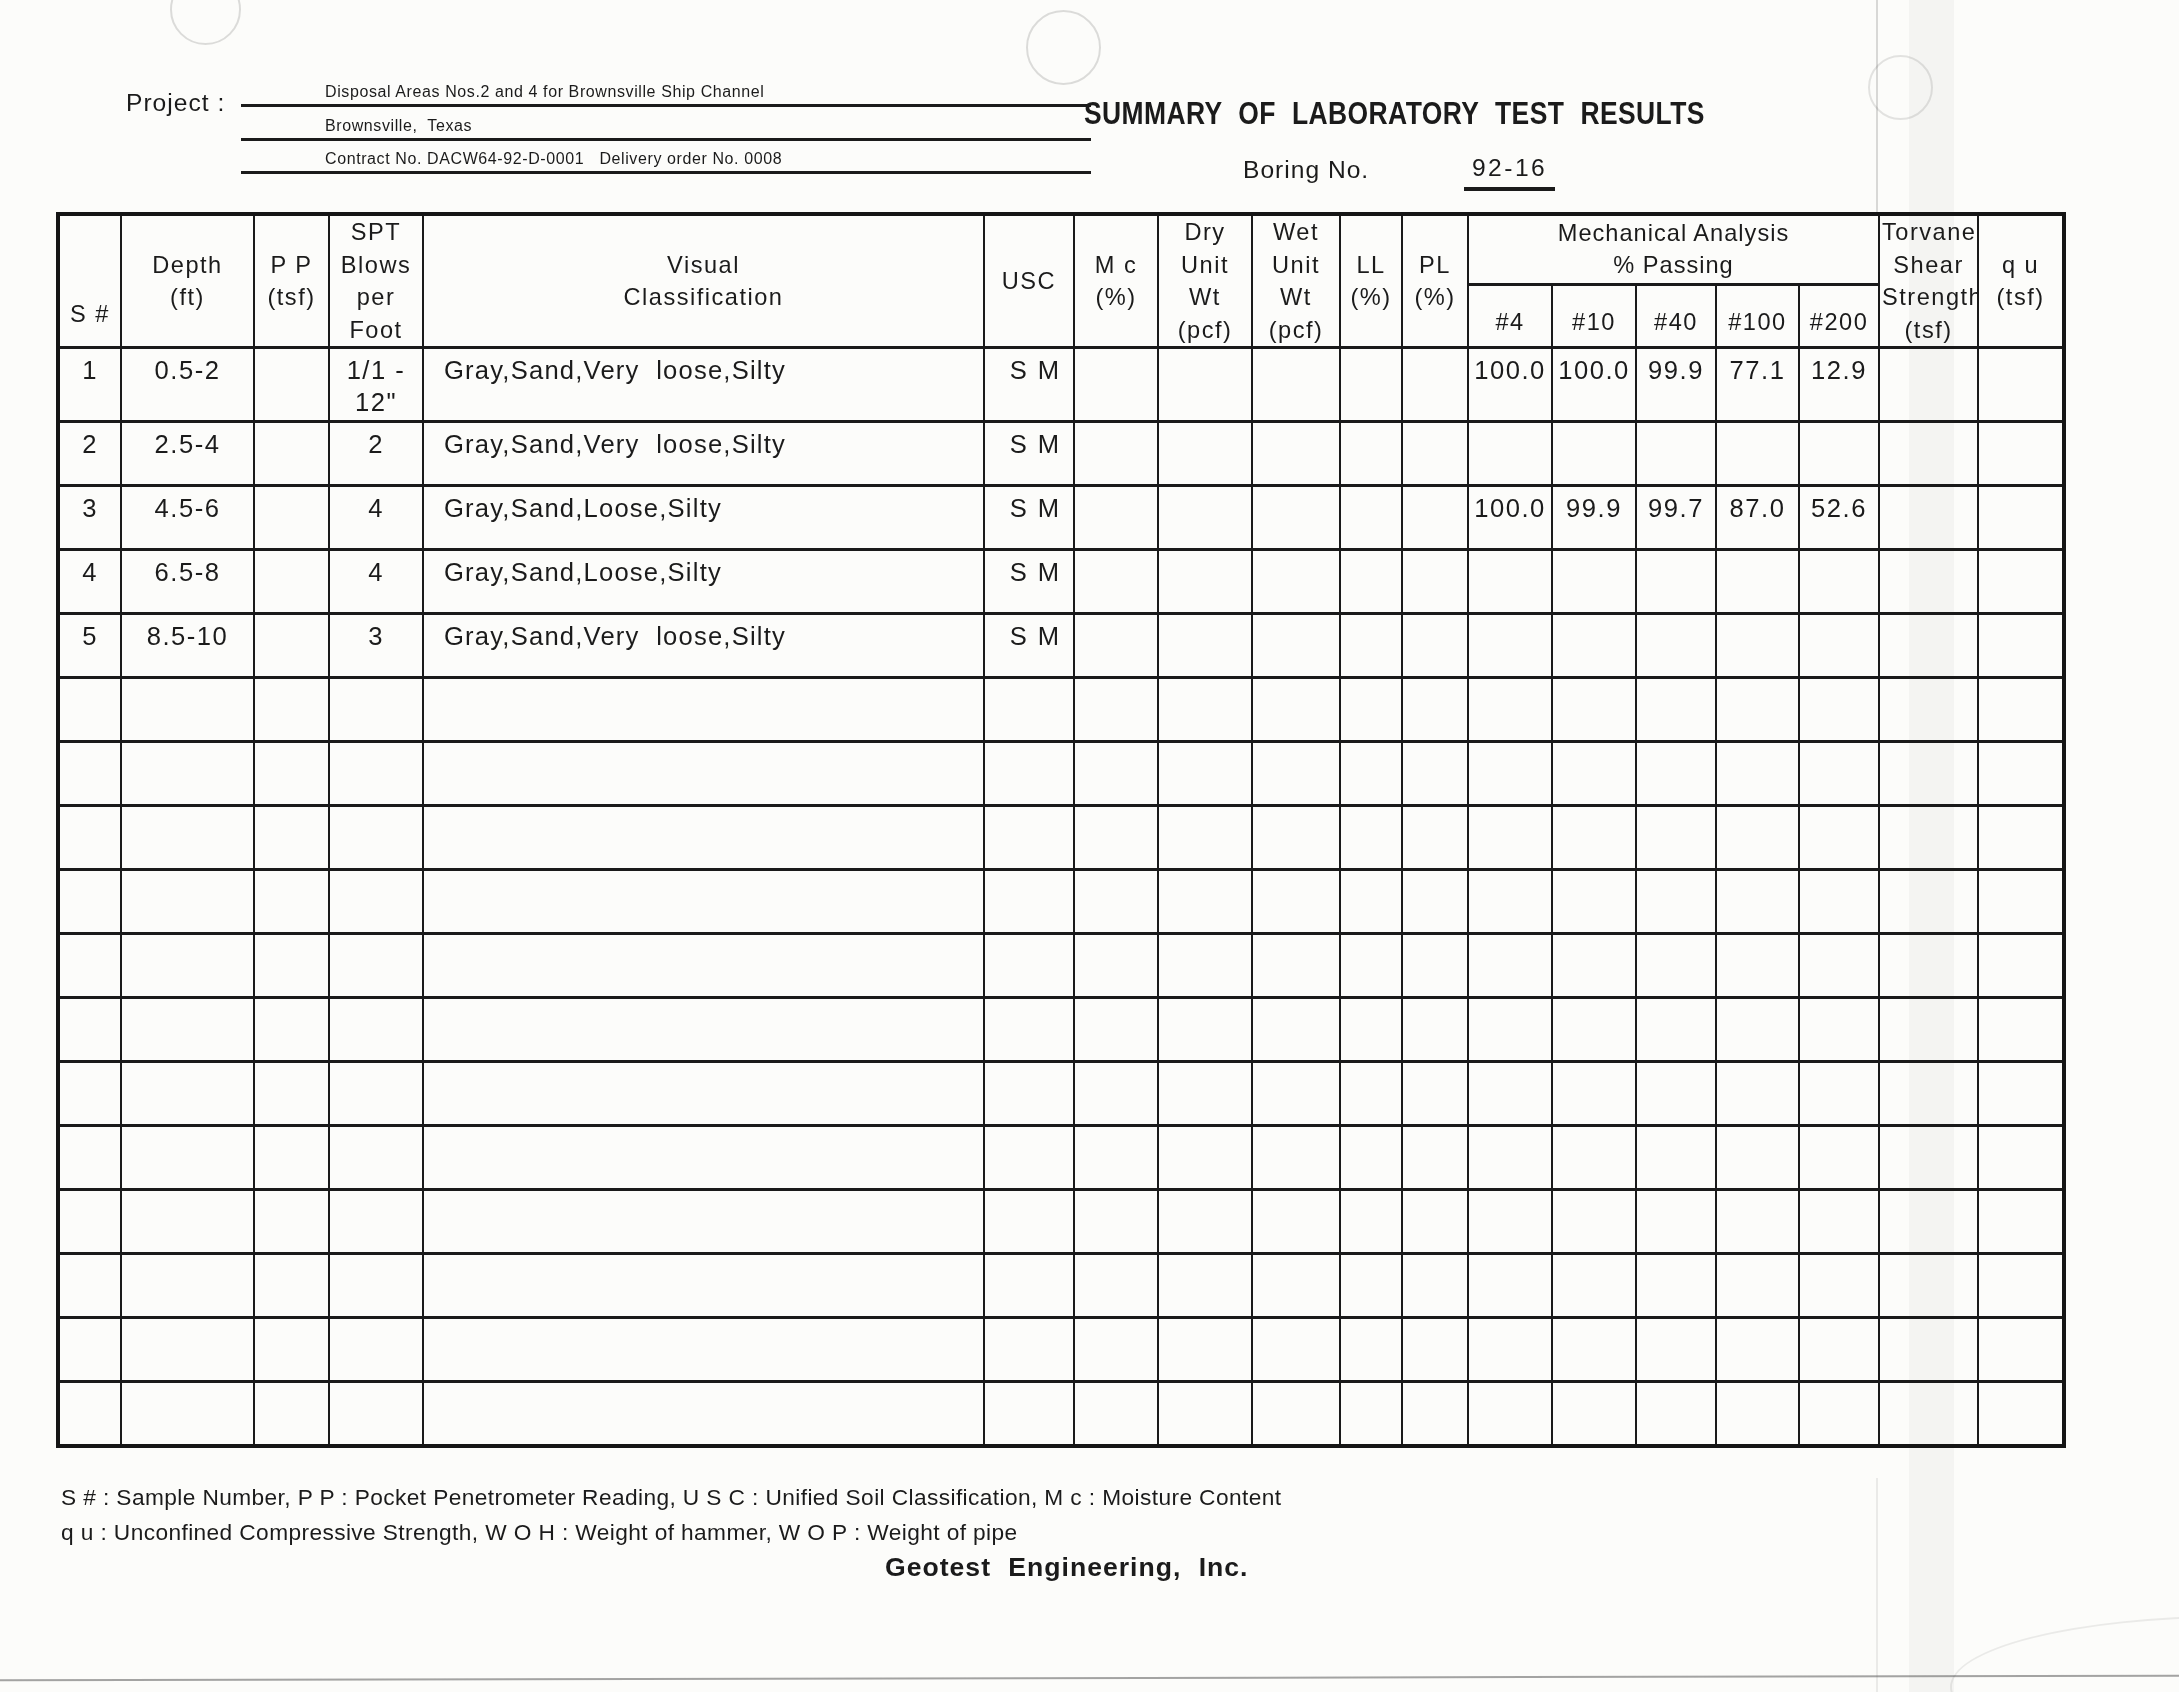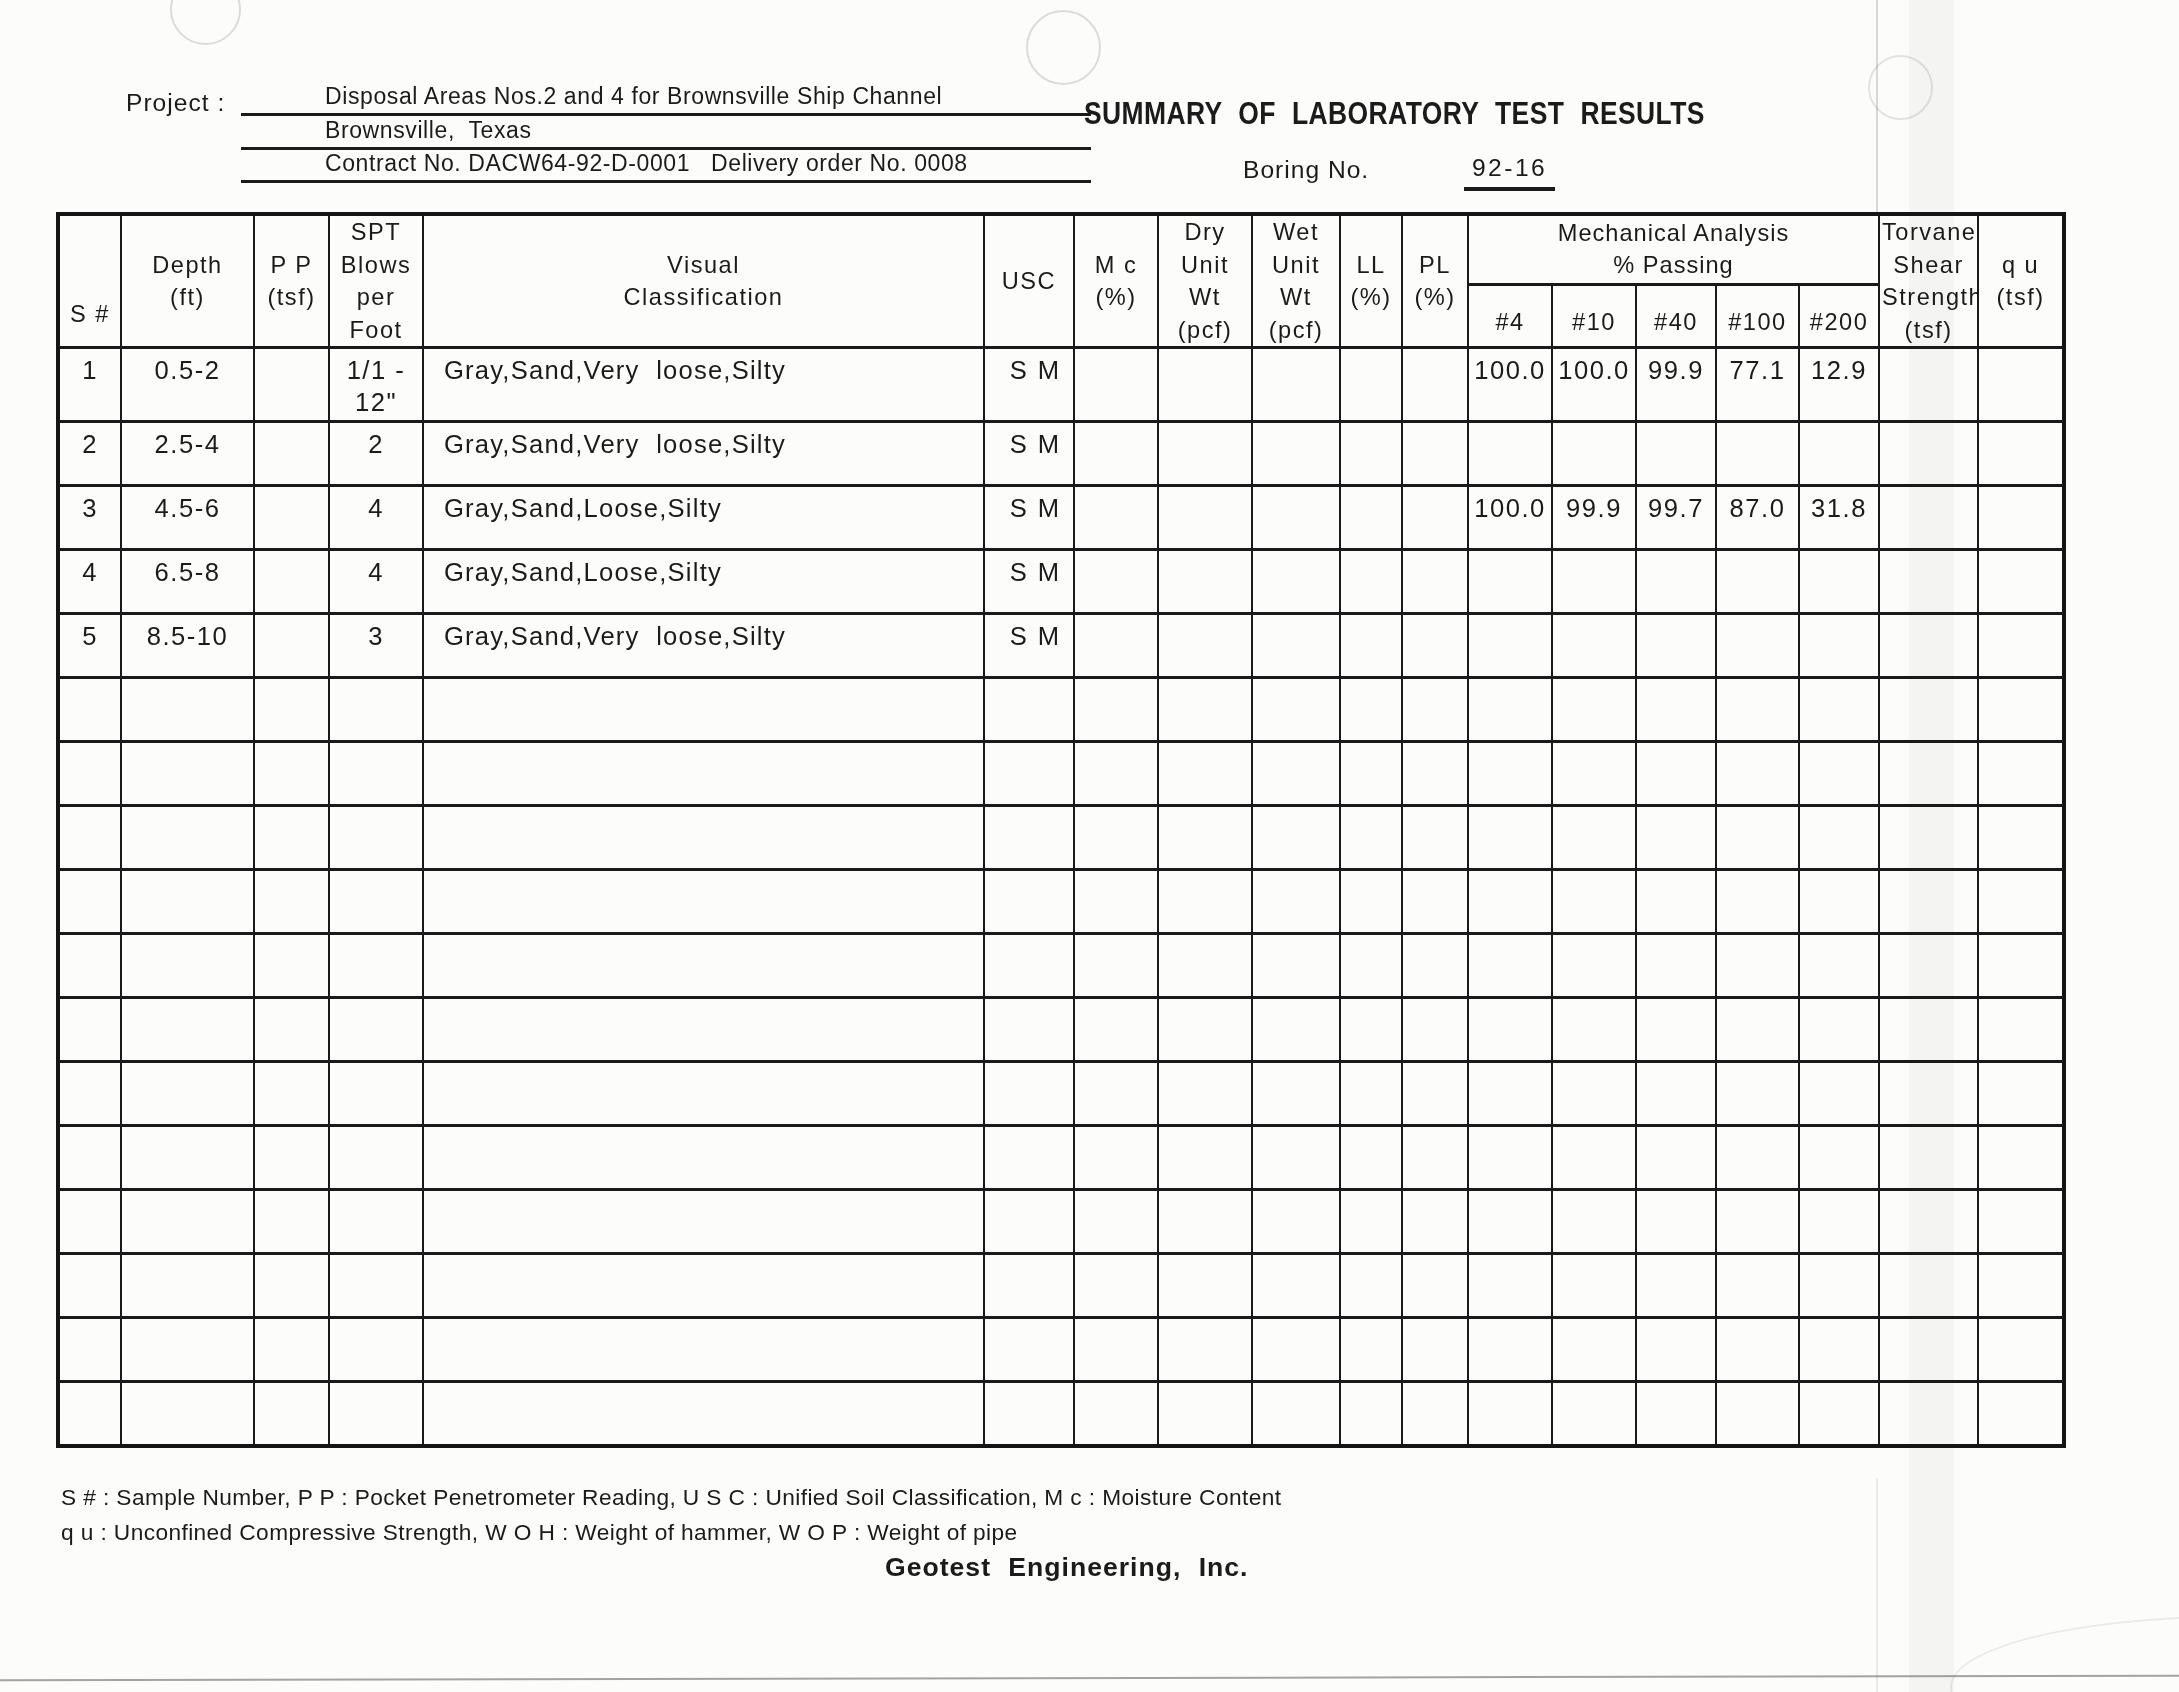--- a/index.html
+++ b/index.html
@@ -20,21 +20,21 @@
   .hole-2 { left:1026px; top:9.9px; width:71px; height:71px; }
   .hole-3 { left:1868px; top:55px; width:61px; height:61px; border-color:rgba(0,0,0,0.10); }
   .page-edge-line { position:absolute; left:-9.9px; top:1677px; width:2207px; height:2px;
     background:rgba(90,90,90,0.55); transform:rotate(-0.12deg); }
   .corner-arc-br { position:absolute; left:1950px; top:1616px; width:552px; height:138px;
     border:2px solid rgba(0,0,0,0.07); border-radius:50%; }
 
   
   .project-label { position:absolute; left:126px; top:89px; font-size:24.6px; letter-spacing:1px; }
   .project-line { position:absolute; left:241px; width:766px;
-    border-bottom:3.9px solid #1b1b1b; font-size:23px; letter-spacing:0.6px;
+    border-bottom:3.9px solid #1b1b1b; font-size:16px; letter-spacing:0.6px;
     padding-left:84px; padding-bottom:3px; white-space:pre; }
   .pl-1 { top:83px;  }
   .pl-2 { top:117px; }
   .pl-3 { top:150px; }
   .page-title { position:absolute; left:1084px; top:95px; font-size:31.5px; font-weight:bold;
     letter-spacing:0.5px; word-spacing:9.9px; transform:scaleX(0.84); transform-origin:left top;
     white-space:nowrap; }
   .boring-label { position:absolute; left:1243px; top:156px; font-size:24.6px; letter-spacing:1px; }
   .boring-value { position:absolute; left:1464px; top:154px; font-size:24.6px; letter-spacing:2.5px;
     border-bottom:4.9px solid #1b1b1b; padding:0 7.9px 4.9px 7.9px; }
@@ -235,21 +235,21 @@
           <td class="usc">S M</td>
           <td></td>
           <td></td>
           <td></td>
           <td></td>
           <td></td>
           <td>100.0</td>
           <td>99.9</td>
           <td>99.7</td>
           <td>87.0</td>
-          <td>31.8</td>
+          <td>52.6</td>
           <td></td>
           <td></td>
         </tr>
         <tr>
           <td>4</td>
           <td>6.5-8</td>
           <td></td>
           <td>4</td>
           <td class="left">Gray,Sand,Loose,Silty</td>
           <td class="usc">S M</td>

